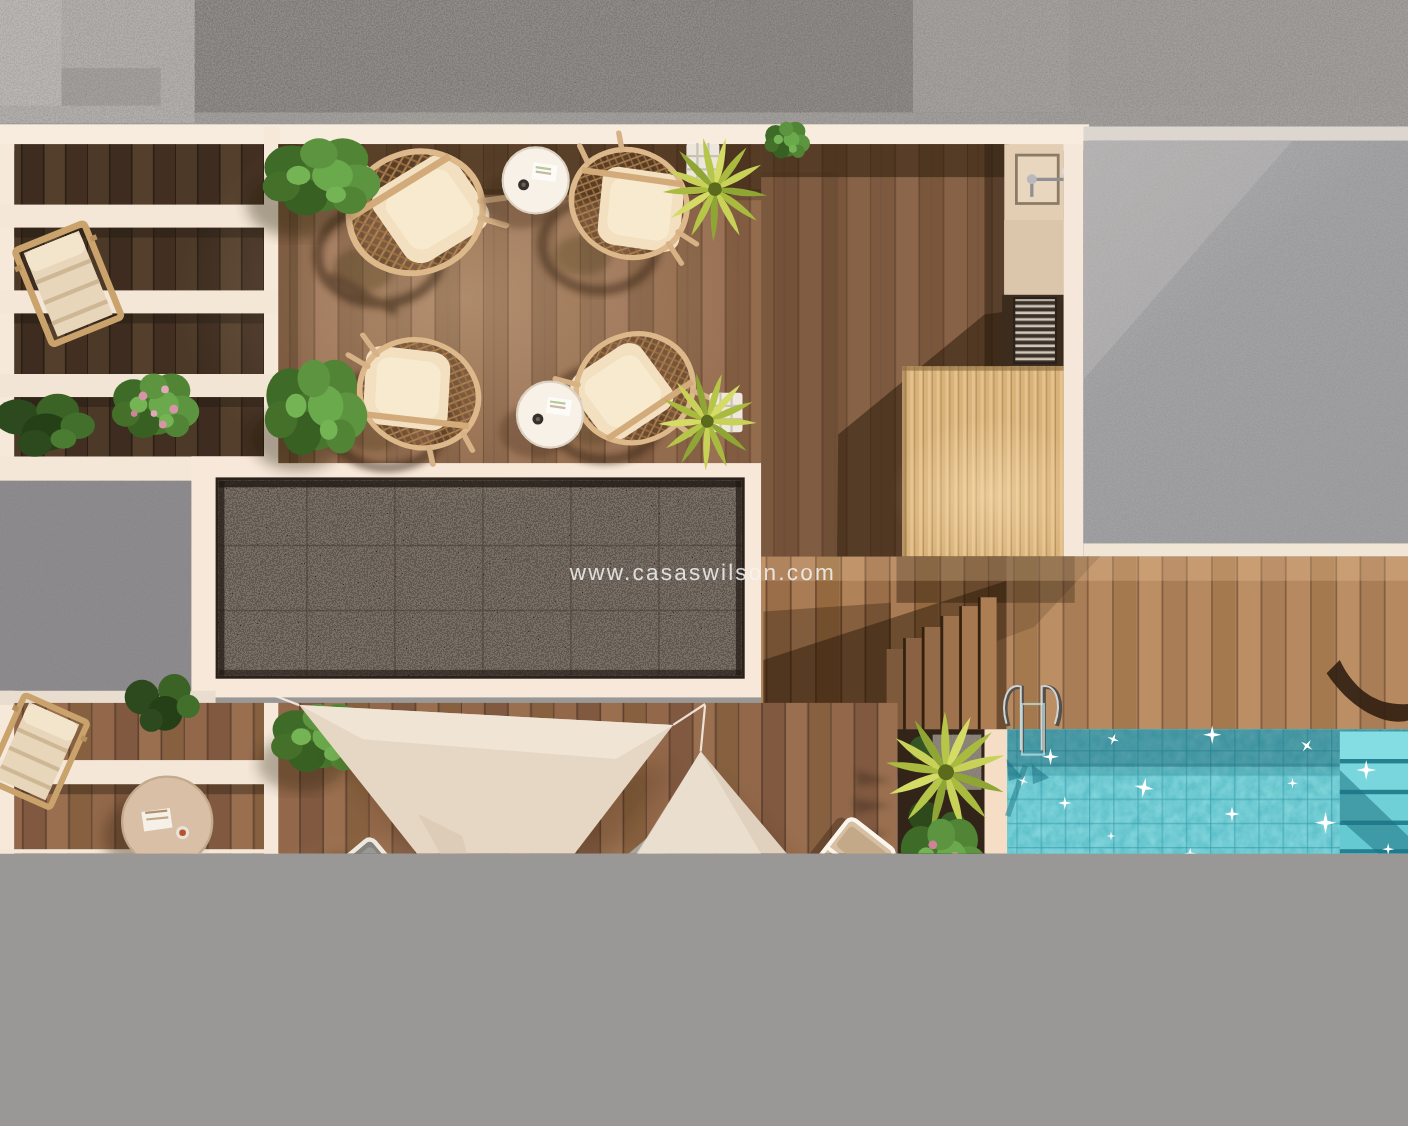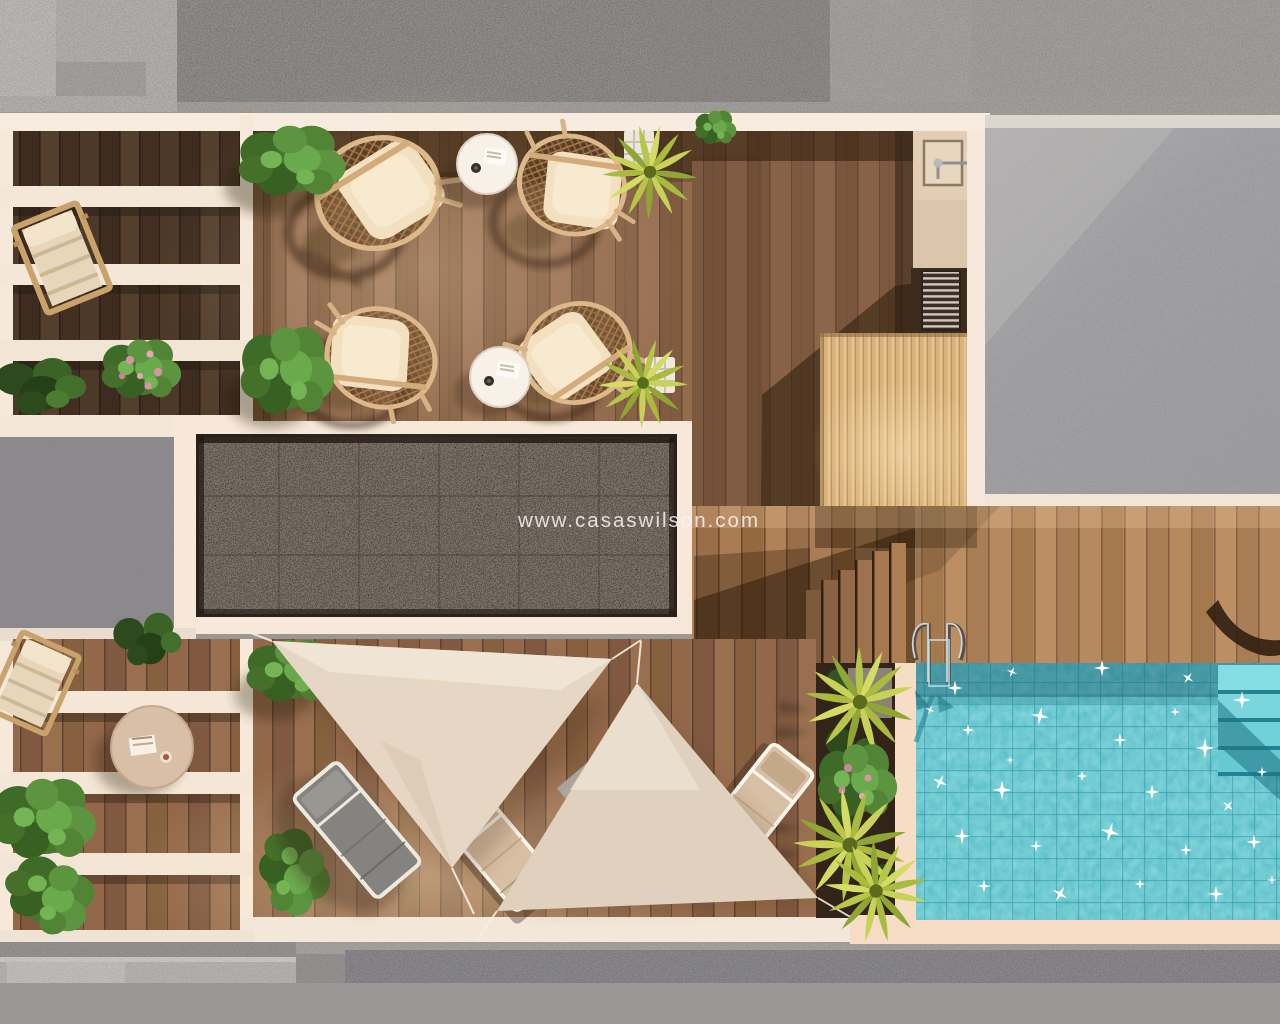--- a/index.html
+++ b/index.html
@@ -1,16 +1,16 @@
 <!DOCTYPE html>
 <html><head>
 <meta charset="utf-8">
 <style>
 html,body{margin:0;padding:0;background:#9a9896;font-family:"Liberation Sans",sans-serif;}
-#stage{width:1280px;height:983px;overflow:hidden;position:relative;}
+#stage{width:1280px;height:776px;overflow:hidden;position:relative;}
 </style>
 </head>
 <body>
 <div id="stage">
 <svg width="1280" height="1024" viewBox="0 0 1280 1024" xmlns="http://www.w3.org/2000/svg">
 <defs>
   <filter id="grain" x="0" y="0" width="100%" height="100%">
     <feTurbulence type="fractalNoise" baseFrequency="0.9" numOctaves="2" stitchTiles="stitch" result="t"></feTurbulence>
     <feColorMatrix in="t" type="saturate" values="0"></feColorMatrix>
   </filter>

